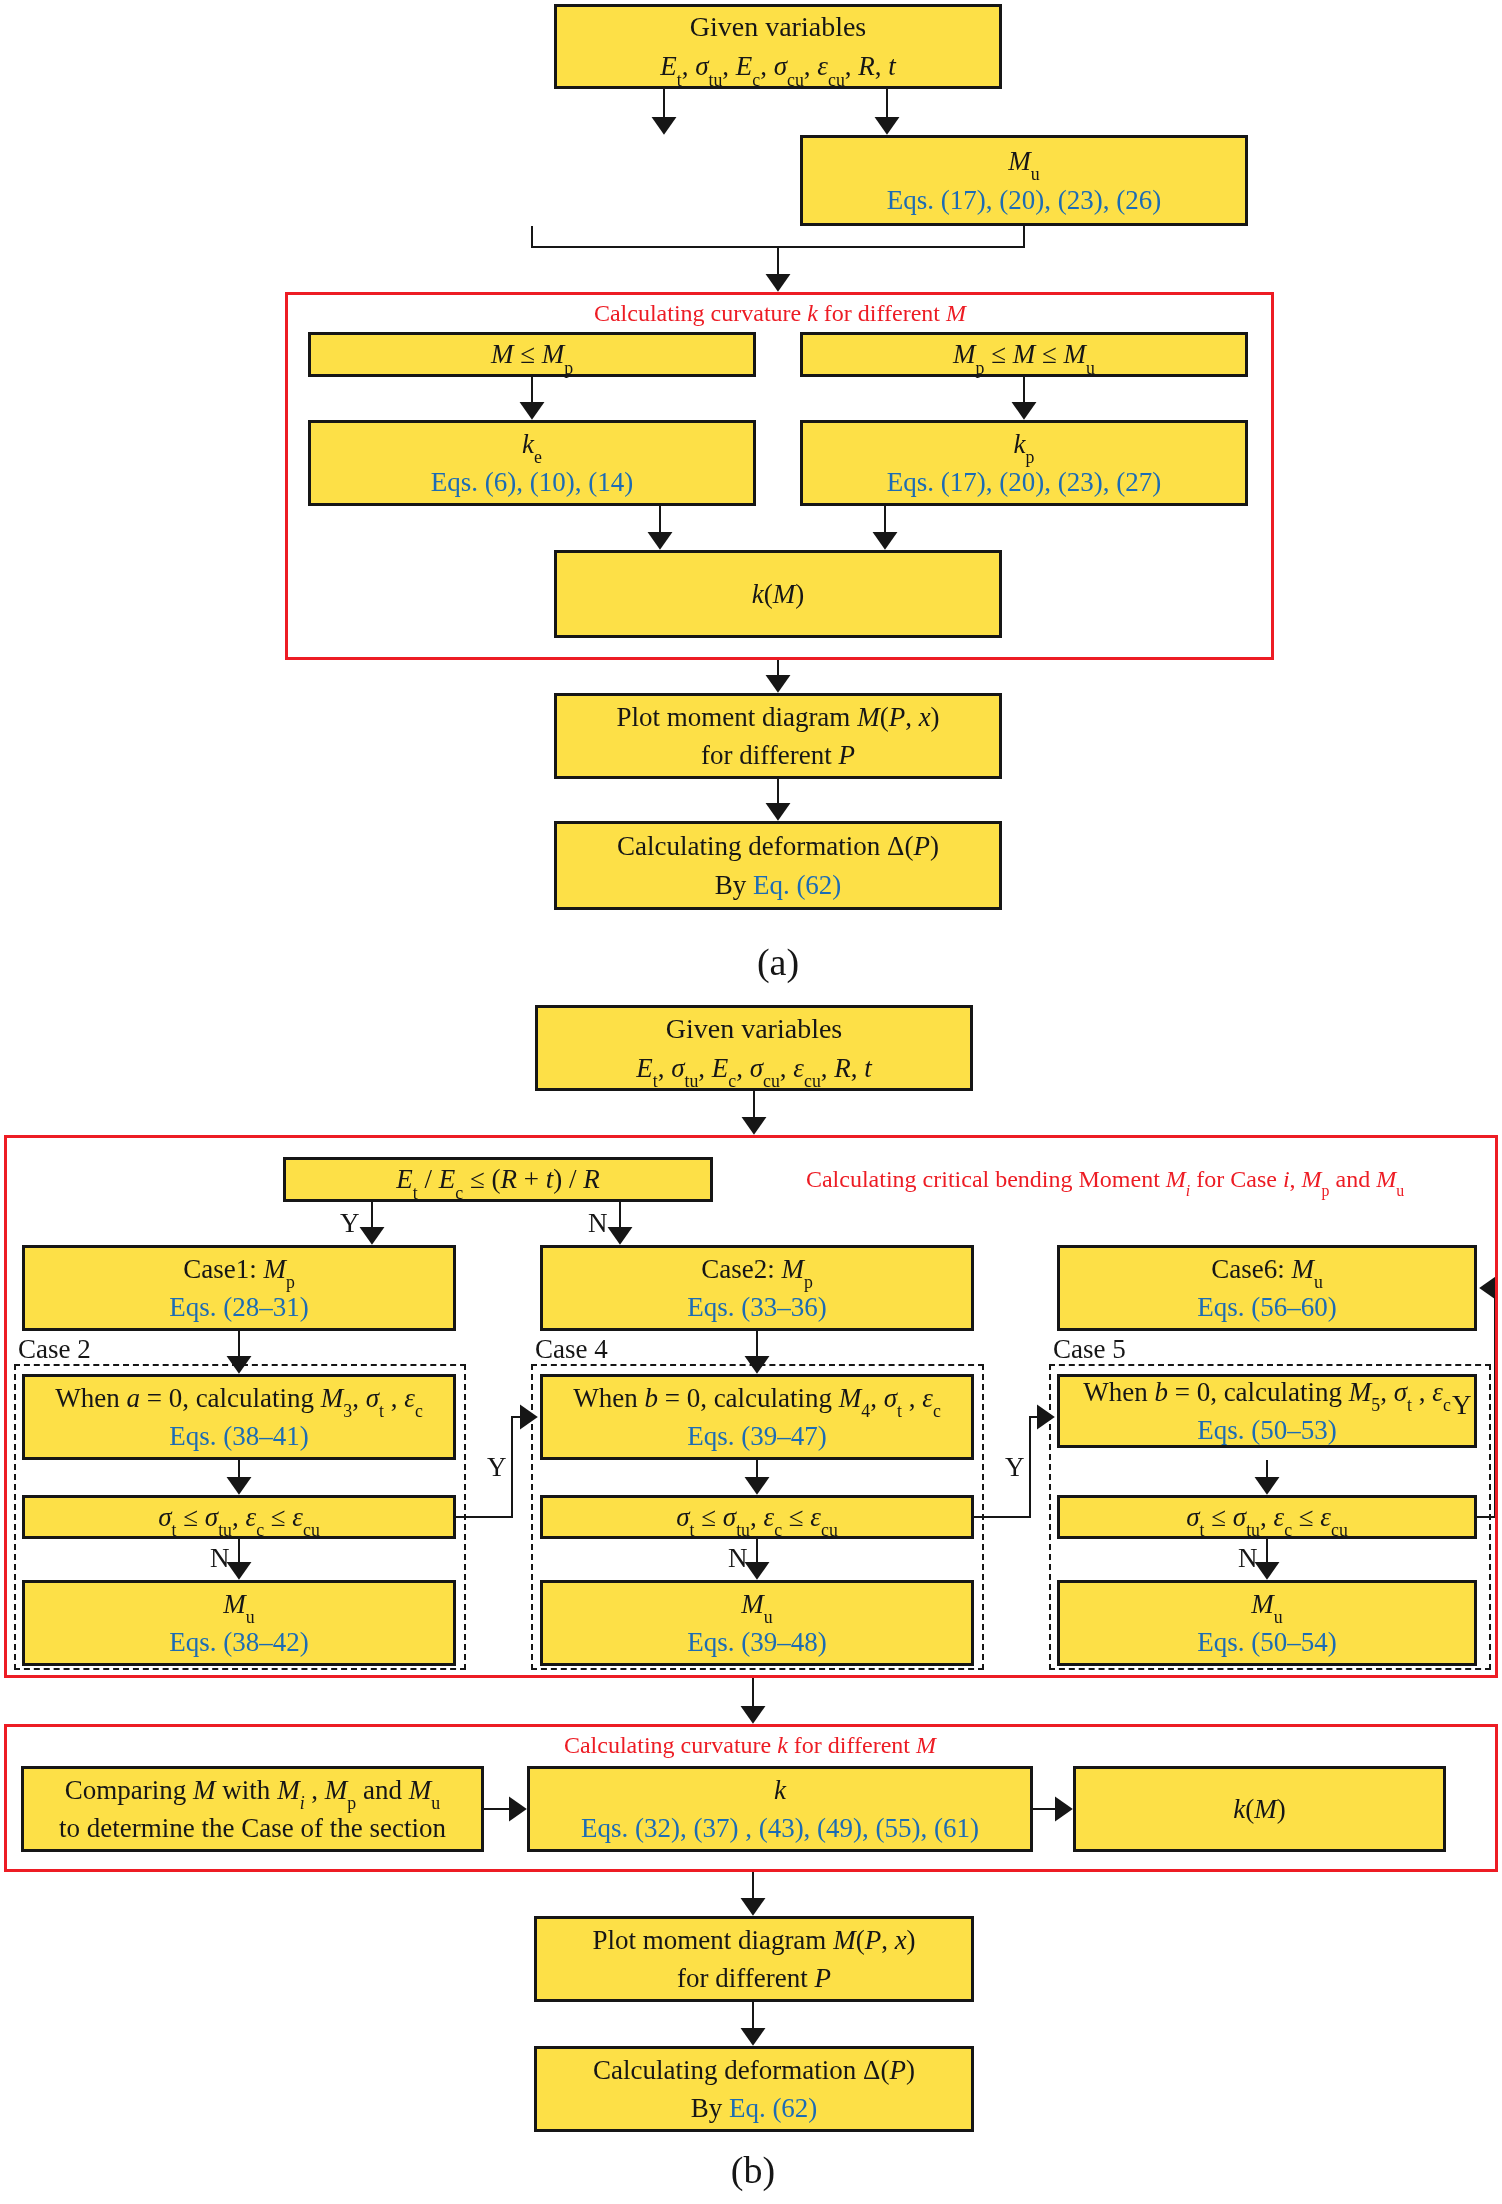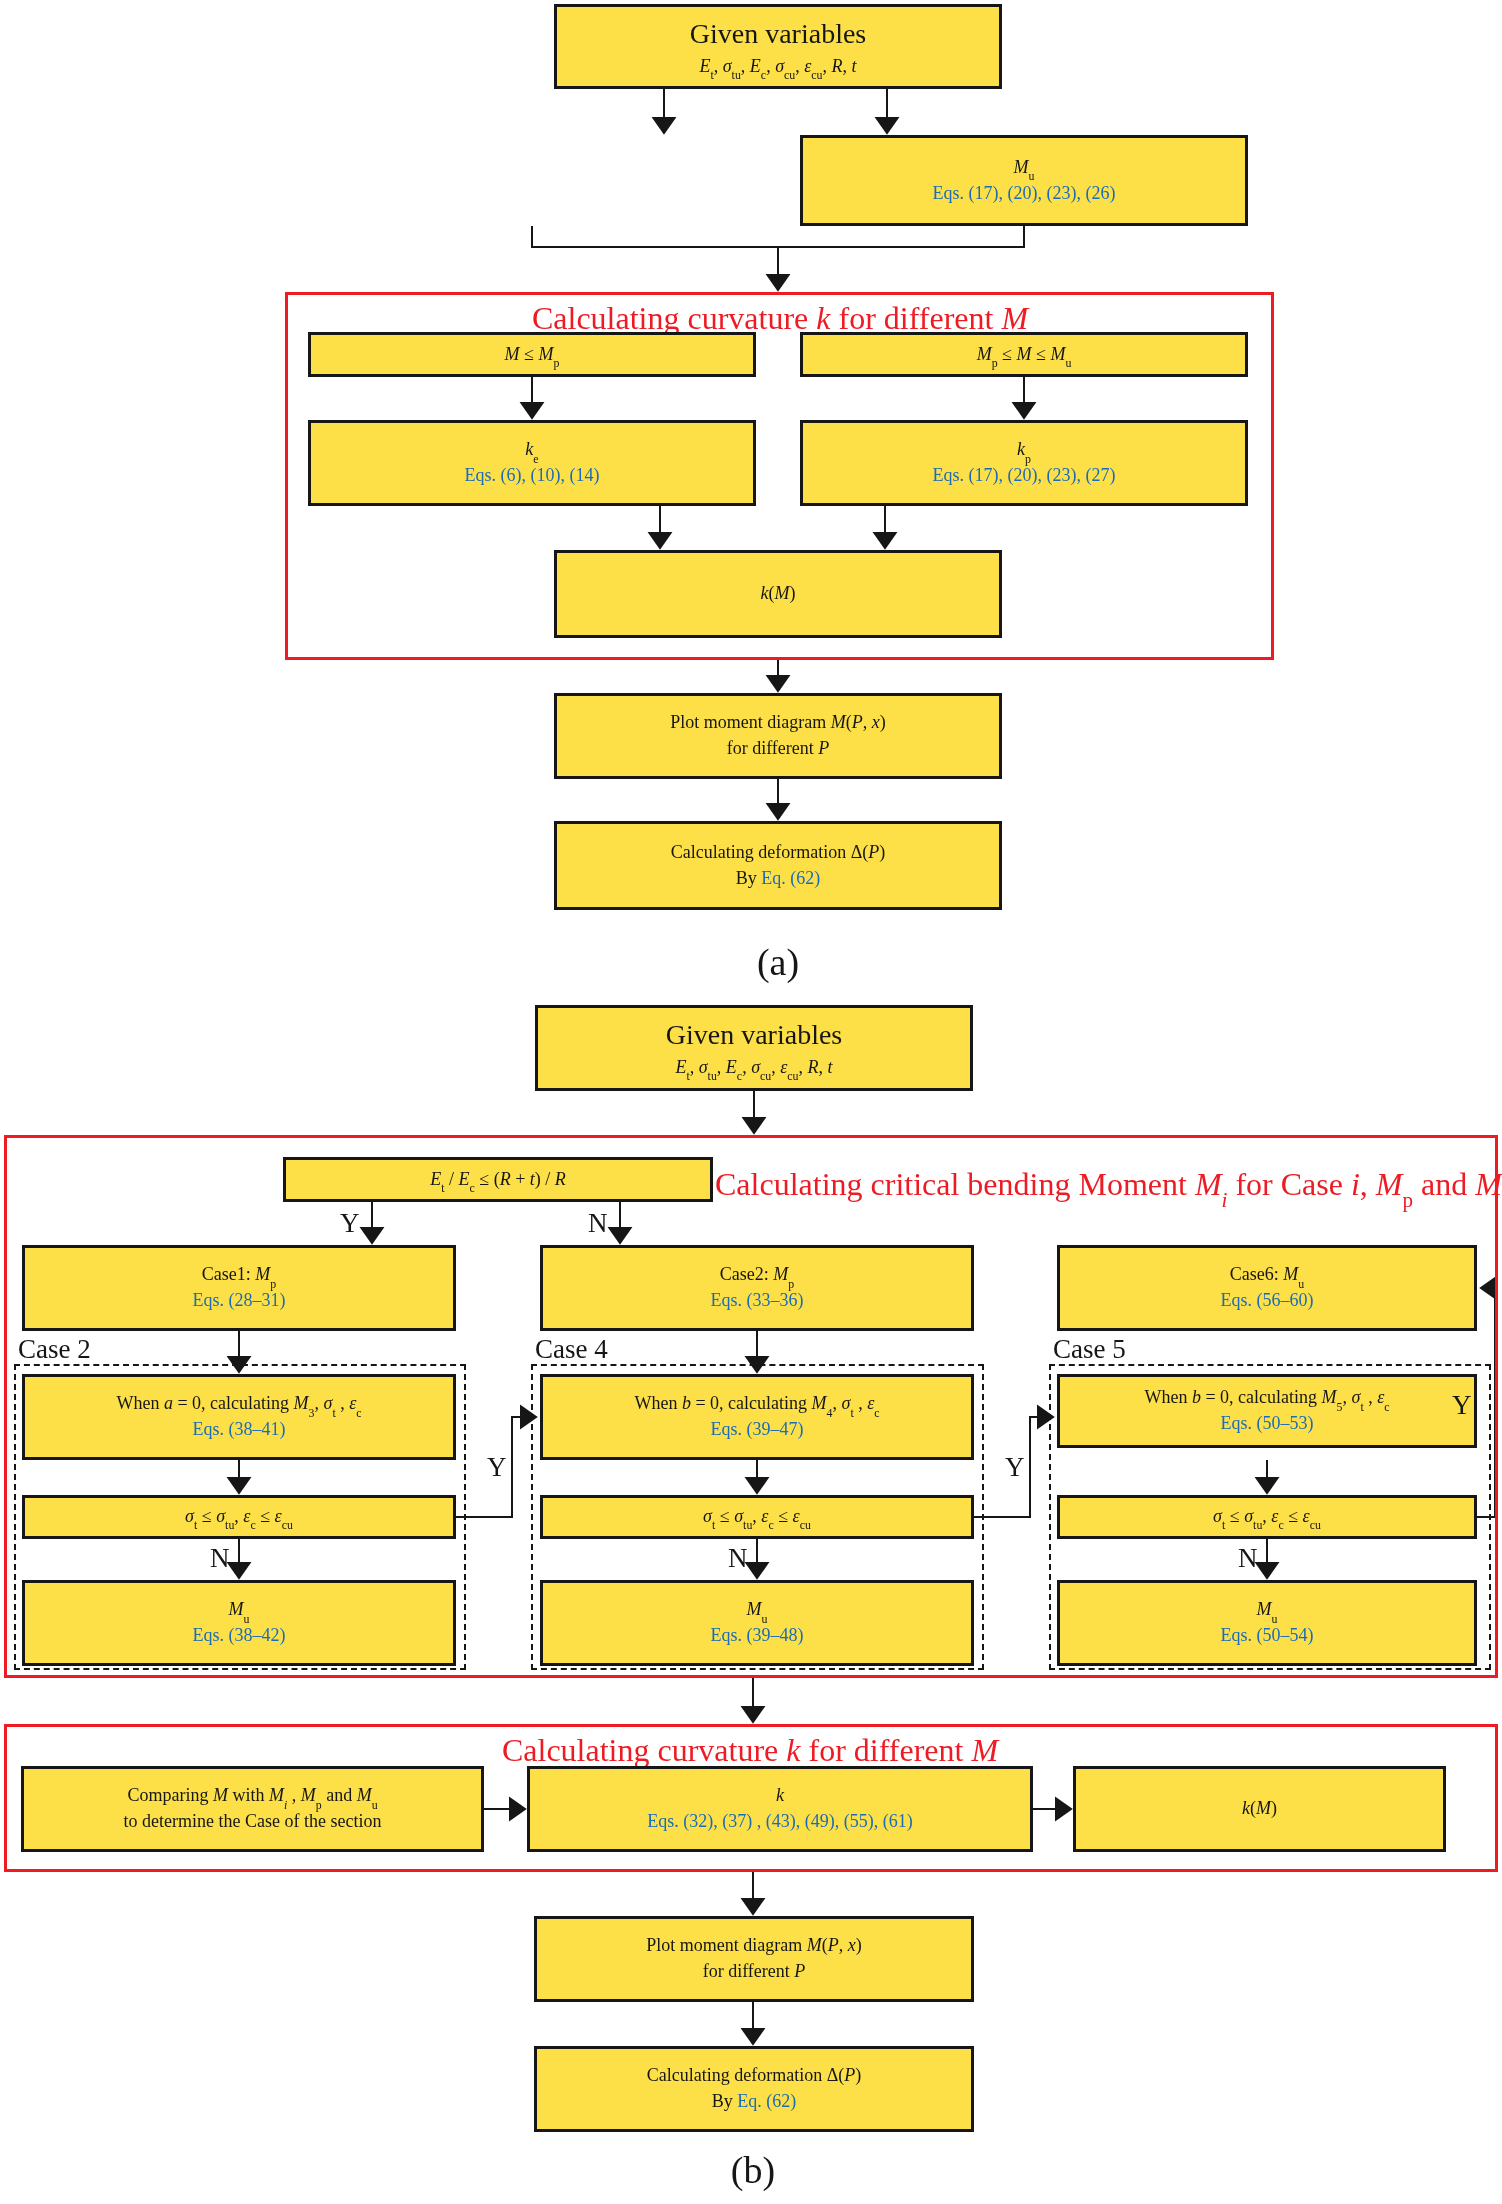--- a/index.html
+++ b/index.html
@@ -5,27 +5,27 @@
   :root{ --red:#ed1c24; --blue:#1c6cb5; --ink:#161616; }
   html,body{ margin:0; padding:0; background:#ffffff; }
   body{ font-family:"Liberation Serif","DejaVu Serif",serif; color:var(--ink); }
   #stage{ position:relative; width:1502px; height:2204px; background:#fff; overflow:hidden; }
   #wires{ position:absolute; left:0; top:0; z-index:1; }
   #wires path, #wires line, #wires polyline{ stroke:var(--ink); stroke-width:2; fill:none; }
   #wires marker path{ fill:var(--ink); stroke:none; }
   .bx{ position:absolute; z-index:2; border:3px solid var(--ink); background:#fde047;
        display:flex; flex-direction:column; justify-content:center; align-items:center;
        text-align:center; box-sizing:border-box; }
-  .ln{ font-size:18px; line-height:1.42; white-space:nowrap; }
+  .ln{ font-size:27px; line-height:1.42; white-space:nowrap; }
   .big{ font-size:28px; }
   .eq{ color:var(--blue); }
   sub{ font-size:66%; line-height:0; position:relative; top:0.22em; letter-spacing:0; }
   .dash{ position:absolute; z-index:2; border:2.5px dashed var(--ink); background:transparent; box-sizing:border-box; }
   .redframe{ position:absolute; z-index:1; border:3px solid var(--red); background:transparent; box-sizing:border-box; }
-  .rtitle{ position:absolute; z-index:2; color:var(--red); font-size:32px; text-align:center; white-space:nowrap; }
+  .rtitle{ position:absolute; z-index:2; color:var(--red); font-size:24px; text-align:center; white-space:nowrap; }
   .lbl{ position:absolute; z-index:3; font-size:27px; color:var(--ink); white-space:nowrap; }
   .figcap{ position:absolute; z-index:2; font-size:38px; color:var(--ink); text-align:center; width:100px; }
 </style>
 </head>
 <body>
 
 <div id="stage">
 
   <svg id="wires" width="1502" height="2204" viewBox="0 0 1502 2204">
     <defs>

